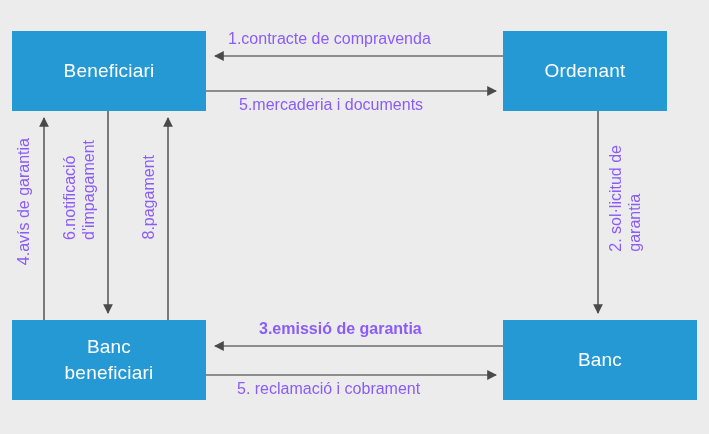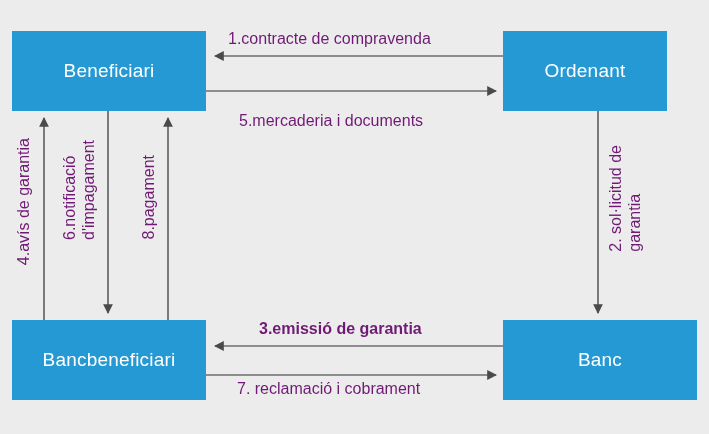--- a/index.html
+++ b/index.html
@@ -12,21 +12,21 @@
     width: 709px;
     height: 434px;
     background: #ececec;
     font-family: "Liberation Sans", sans-serif;
     overflow: hidden;
   }
   .node-box {
     position: absolute;
     background: #2599d4;
     display: flex;
-    flex-direction: row;
+    flex-direction: column;
     align-items: center;
     justify-content: center;
     color: #ffffff;
     font-size: 19px;
     line-height: 26px;
     text-align: center;
     letter-spacing: 0.2px;
     z-index: 3;
   }
   .node-box .node-line {
@@ -42,39 +42,39 @@
     position: absolute;
     left: 0;
     top: 0;
     width: 709px;
     height: 434px;
     z-index: 1;
   }
 
   .edge-label {
     position: absolute;
-    color: #701a75;
+    color: #8b5cf6;
     font-size: 16px;
     line-height: 19px;
     white-space: nowrap;
     z-index: 2;
   }
   .edge-label.vertical {
     writing-mode: vertical-rl;
     transform: rotate(180deg);
     white-space: nowrap;
     text-align: left;
   }
   .edge-label.vertical .vline {
     display: block;
     white-space: nowrap;
   }
 
   #label-1 { left: 228px; top: 29px; }
-  #label-5 { left: 239px; top: 111px; }
+  #label-5 { left: 239px; top: 95px; }
   #label-3 { left: 259px; top: 319px; font-weight: bold; }
   #label-7 { left: 237px; top: 379px; }
 
   #label-4 { left: 14px;  top: 138px; }
   #label-6 { left: 60px;  top: 140px; }
   #label-8 { left: 139px; top: 155px; }
   #label-2 { left: 606px; top: 145px; }
 </style>
 </head>
 <body>
@@ -137,21 +137,21 @@
     <span class="node-line">beneficiari</span>
   </div>
 
   <div class="node-box" id="node-banc-garant">
     <span class="node-line">Banc</span>
   </div>
 
   <div class="edge-label" id="label-1">1.contracte de compravenda</div>
   <div class="edge-label" id="label-5">5.mercaderia i documents</div>
   <div class="edge-label" id="label-3">3.emissió de garantia</div>
-  <div class="edge-label" id="label-7">7. reclamació i cobrament</div>
+  <div class="edge-label" id="label-7">5. reclamació i cobrament</div>
 
   <div class="edge-label vertical" id="label-4">
     <span class="vline">4.avís de garantia</span>
   </div>
 
   <div class="edge-label vertical" id="label-6">
     <span class="vline">6.notificació</span>
     <span class="vline">d'impagament</span>
   </div>
 

